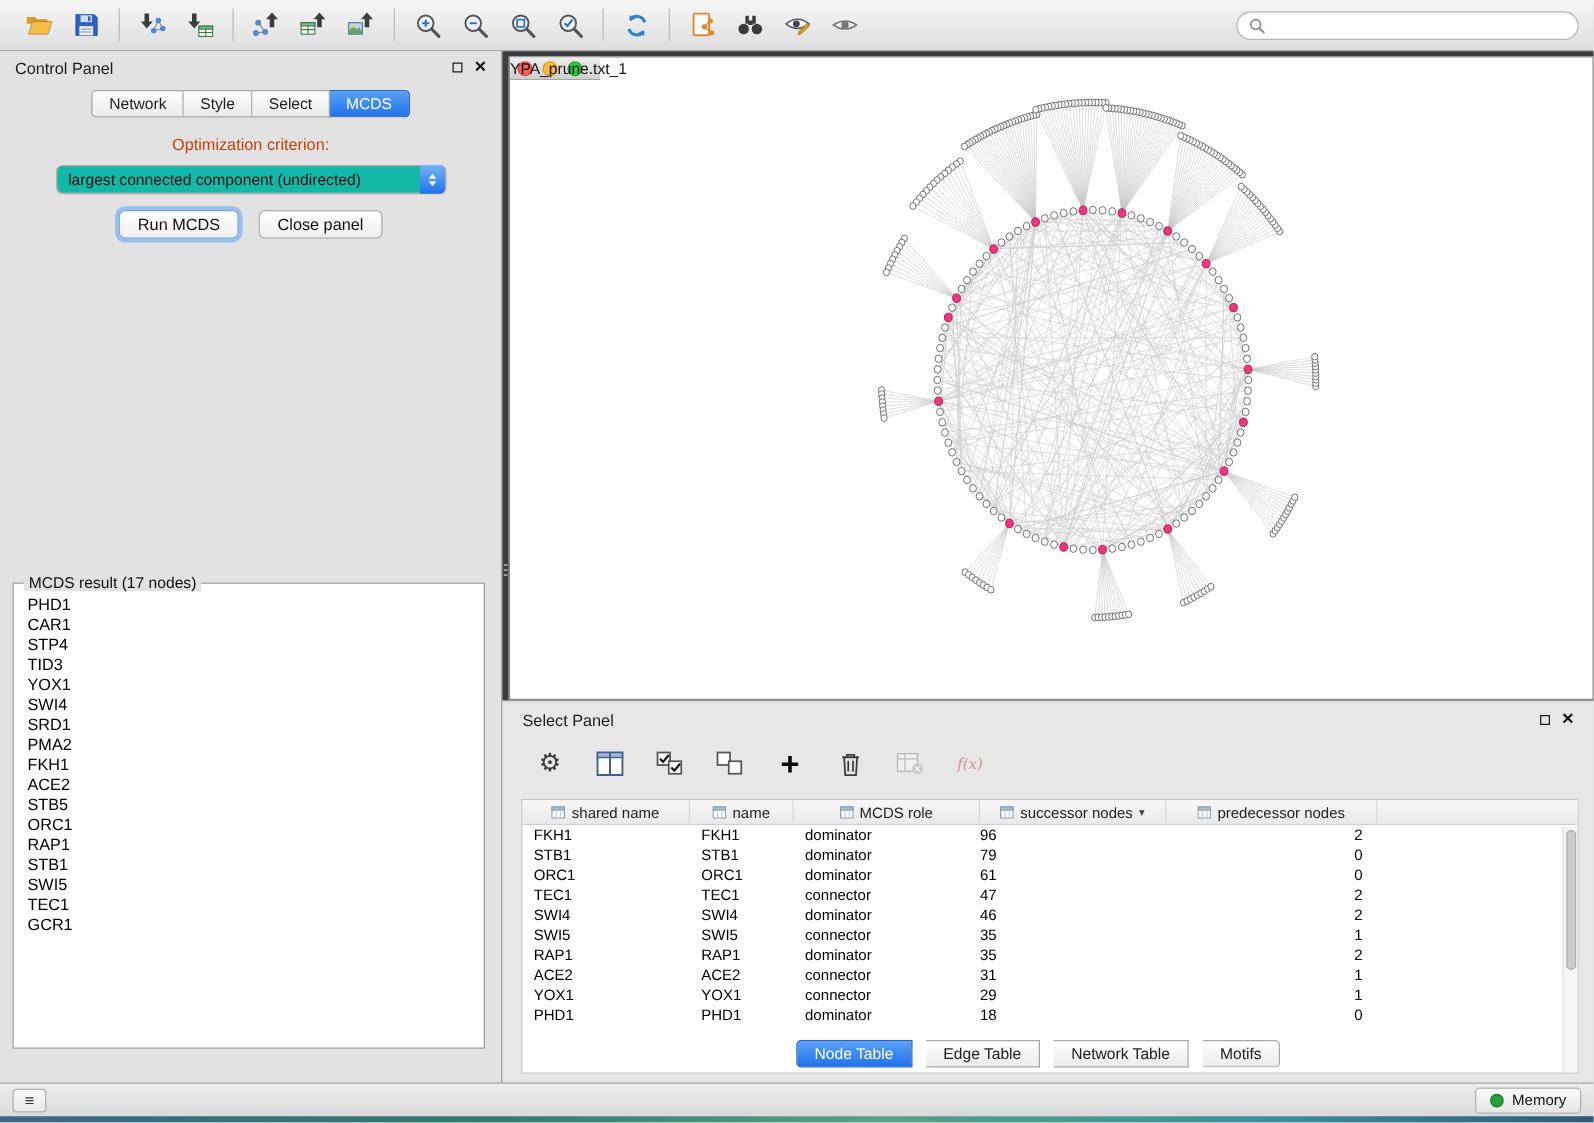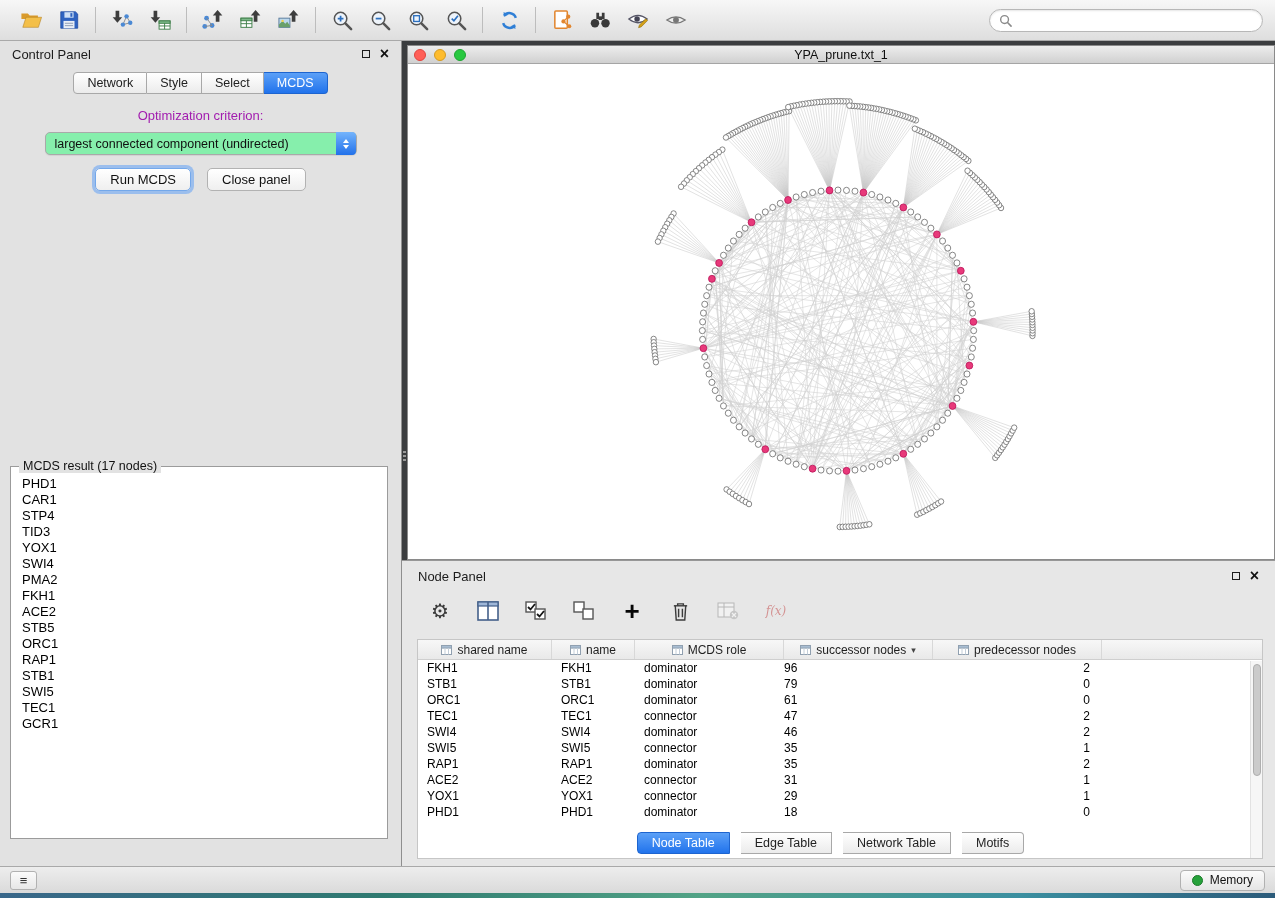--- a/index.html
+++ b/index.html
@@ -27,22 +27,22 @@
   .close-ico { font-size:16px; font-weight:bold; color:#111; line-height:1; }
 
   .cp-tabs { display:flex; justify-content:center; margin-top:5px; }
   .cp-tab { font-size:12.5px; padding:3px 13px; background:linear-gradient(#ffffff,#ebebeb);
     border:1px solid #a8a8a8; border-left:none; color:#222; cursor:default; }
   .cp-tab:first-child { border-left:1px solid #a8a8a8; border-radius:4px 0 0 4px; }
   .cp-tab:last-child { border-radius:0 4px 4px 0; }
   .cp-tab.active { background:linear-gradient(#5ba0f7,#2173ec); color:#fff; border-color:#1d64cf; }
 
   .cp-card { margin-top:14px; }
-  .opt-label { text-align:center; font-size:13px; color:#a21caf; }
-  .dropdown { width:312px; height:23px; margin:9px auto 0; background:#86efac; border:1px solid #a9a9a9;
+  .opt-label { text-align:center; font-size:13px; color:#c2410c; }
+  .dropdown { width:312px; height:23px; margin:9px auto 0; background:#14b8a6; border:1px solid #a9a9a9;
     border-radius:5px; display:flex; align-items:center; box-shadow:0 1px 1px rgba(0,0,0,.07); }
   .dd-text { flex:1; font-size:12.5px; padding-left:9px; color:#101010; white-space:nowrap; }
   .dd-stepper { width:20px; height:23px; border-radius:0 4px 4px 0;
     background:linear-gradient(#74b4fc,#2271ea); display:flex; flex-direction:column;
     align-items:center; justify-content:center; gap:2px; }
   .arr-up { width:0; height:0; border-left:3.5px solid transparent; border-right:3.5px solid transparent; border-bottom:4.5px solid #fff; }
   .arr-down { width:0; height:0; border-left:3.5px solid transparent; border-right:3.5px solid transparent; border-top:4.5px solid #fff; }
   .btn-row { display:flex; justify-content:center; gap:16px; margin-top:13px; }
   .btn { height:23px; padding:0 14px; font-size:13px; color:#111;
     background:linear-gradient(#ffffff,#efefef); border:1px solid #b2b2b2; border-radius:5px; }
@@ -53,21 +53,21 @@
   .gb-legend { position:absolute; top:-8px; left:8px; background:#e2e2e2; padding:0 4px;
     font-size:12.5px; color:#111; }
   .mcds-list { position:absolute; inset:9px 4px 4px 4px; overflow:hidden; }
   .mcds-item { font-size:13px; line-height:16px; padding-left:7px; color:#000; }
 
   
   #network-area { position:absolute; top:41px; left:402px; right:0; height:519px; background:#3b3d3f; }
   .grip { position:absolute; left:1px; top:408px; width:3px; height:14px;
     background:repeating-linear-gradient(#3b3d3f 0 2px,#9a9a9a 2px 4px); }
   .net-frame { position:absolute; left:5px; top:4px; right:0; bottom:0; background:#fff;
-    border:1px solid #8a8a8a; display:flex; flex-direction:column; }
+    border:1px solid #8a8a8a; display:flex; flex-direction:row; }
   .net-titlebar { height:18px; background:linear-gradient(#ededed,#d0d0d0);
     border-bottom:1px solid #a5a5a5; display:flex; align-items:center; padding:0 6px; position:relative; flex:0 0 18px; }
   .tl { width:12px; height:12px; border-radius:50%; margin-right:8px; }
   .tl.red    { background:#ff5f57; border:1px solid #e0443e; }
   .tl.yellow { background:#febc2e; border:1px solid #d49b22; }
   .tl.green  { background:#28c840; border:1px solid #1ea433; }
   .net-title { position:absolute; left:0; right:0; text-align:center; font-size:12.5px; color:#101010; }
   #network-svg { flex:1; width:100%; height:479px; display:block; }
 
   
@@ -296,20 +296,21 @@
     </div>
     <div class="groupbox">
       <span class="gb-legend">MCDS result (17 nodes)</span>
       <div class="mcds-list">
           <div class="mcds-item">PHD1</div>
           <div class="mcds-item">CAR1</div>
           <div class="mcds-item">STP4</div>
           <div class="mcds-item">TID3</div>
           <div class="mcds-item">YOX1</div>
           <div class="mcds-item">SWI4</div>
+          <div class="mcds-item">SRD1</div>
           <div class="mcds-item">PMA2</div>
           <div class="mcds-item">FKH1</div>
           <div class="mcds-item">ACE2</div>
           <div class="mcds-item">STB5</div>
           <div class="mcds-item">ORC1</div>
           <div class="mcds-item">RAP1</div>
           <div class="mcds-item">STB1</div>
           <div class="mcds-item">SWI5</div>
           <div class="mcds-item">TEC1</div>
           <div class="mcds-item">GCR1</div>
@@ -1110,21 +1111,21 @@
             <circle cx="304.6" cy="207.9" r="3.4"></circle>
             <circle cx="562.7" cy="291.8" r="3.4"></circle>
             <circle cx="405.5" cy="391.6" r="3.4"></circle>
           </g>
         </svg>
     </div>
   </div>
 
   <div id="table-panel">
     <div class="tp-titlebar">
-      <span>Node Panel</span>
+      <span>Select Panel</span>
       <span class="win-icons">
         <span class="float-ico"></span>
         <span class="close-ico">×</span>
       </span>
     </div>
     <div class="tp-toolbar">
       <span class="tpi">
           <span class="gear-glyph">⚙</span>
         </span>
       <span class="tpi">

